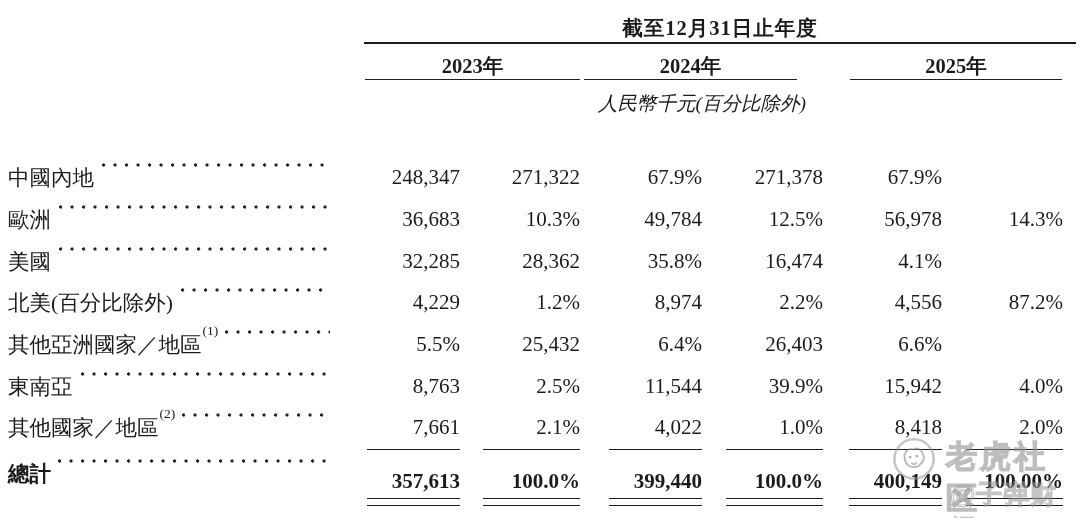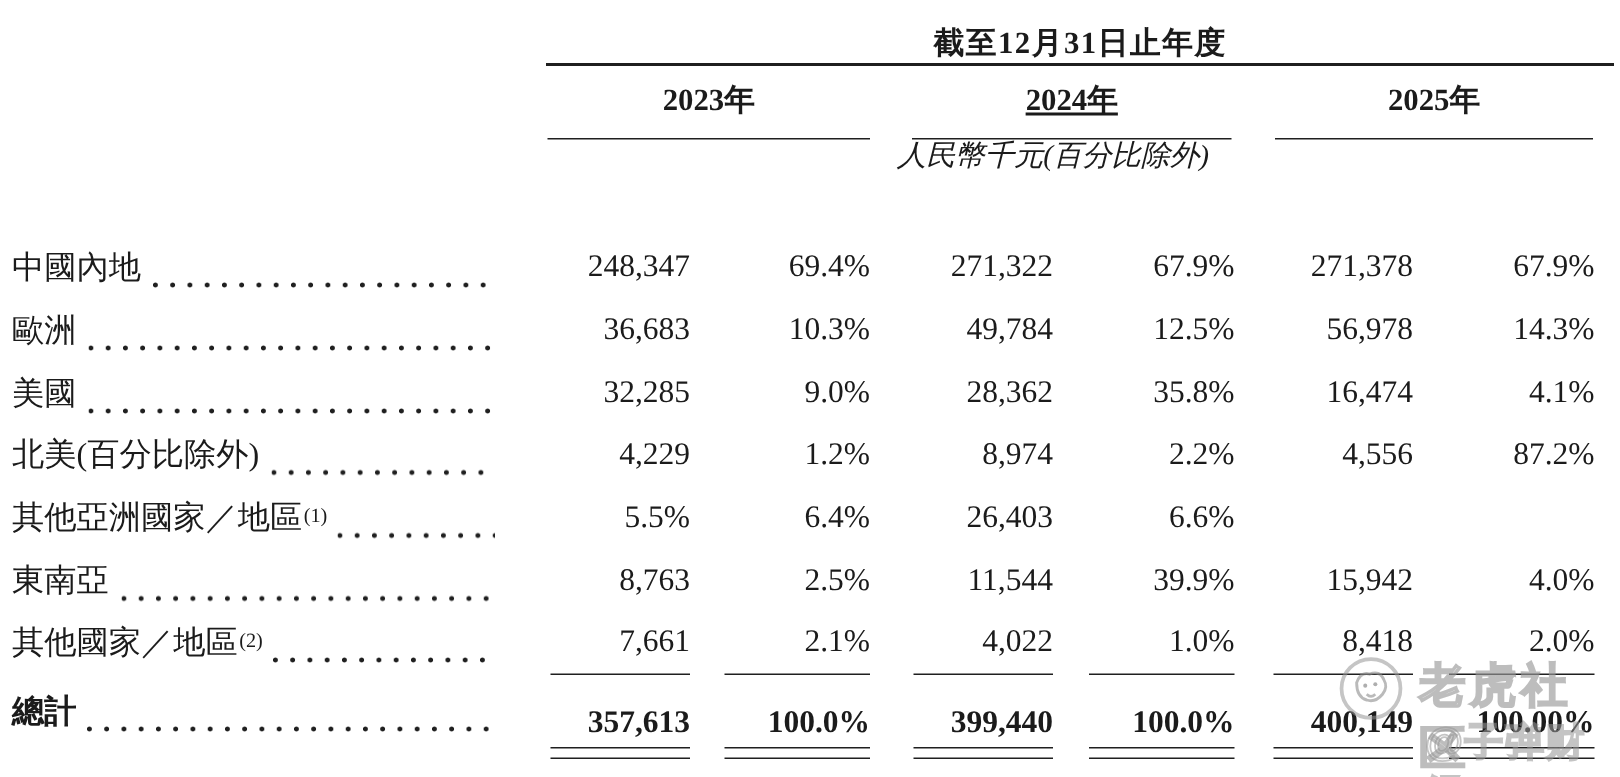--- a/index.html
+++ b/index.html
@@ -16,39 +16,39 @@
     position:absolute;left:364px;top:14px;width:712px;
     text-align:center;font-weight:bold;font-size:20.5px;letter-spacing:1px;
   }
   .top-rule{
     position:absolute;left:364px;top:42px;width:712px;height:0;
     border-top:2px solid #1f1f1f;
   }
   .year-head{
     position:absolute;top:52px;height:22px;
     text-align:center;font-weight:bold;font-size:20.5px;
-    padding-bottom:18px;border-bottom:1.6px solid #1f1f1f;
+    padding-bottom:5px;border-bottom:1.6px solid #1f1f1f;
   }
   .year-1{left:365px;width:215px;}
-  .year-2{left:608px;width:213px;text-decoration:underline;}
+  .year-2{left:584px;width:213px;}
   .year-3{left:850px;width:212px;}
   .unit-note{
     position:absolute;left:598px;top:90px;width:246px;
     font-style:italic;font-size:19.5px;
   }
   
   .tbody{position:absolute;left:0;top:157px;width:1080px;}
   .row{
     display:grid;
     grid-template-columns:358px 102px 120px 122px 121px 119px 121px;
     height:41.7px;align-items:center;
   }
   .cell{font-size:21px;text-align:right;white-space:nowrap;}
   .label-cell{
-    display:flex;align-items:flex-end;
+    display:flex;align-items:flex-start;
     padding-left:8px;font-size:21.5px;white-space:nowrap;
   }
   .sup{font-size:13.5px;position:relative;top:-7px;margin-left:1px;}
   .leader{
     flex:1;height:4px;margin:0 28px 0 7px;min-width:0;
     background-image:radial-gradient(circle at 1.6px 2px,#202020 1.35px,rgba(0,0,0,0) 1.9px);
     background-size:11.5px 4px;background-repeat:repeat-x;
   }
   
   .rules-row,.double-row{
@@ -96,21 +96,20 @@
 
   <div class="tbody">
 
     <div class="row">
       <div class="label-cell">
           <span>中國內地</span>
           <span class="sup"></span>
           <span class="leader"></span>
         </div>
       <div class="cell">248,347</div>
-      <div class="cell">69.4%</div>
       <div class="cell">271,322</div>
       <div class="cell">67.9%</div>
       <div class="cell">271,378</div>
       <div class="cell">67.9%</div>
     </div>
 
     <div class="row">
       <div class="label-cell">
           <span>歐洲</span>
           <span class="sup"></span>
@@ -124,21 +123,20 @@
       <div class="cell">14.3%</div>
     </div>
 
     <div class="row">
       <div class="label-cell">
           <span>美國</span>
           <span class="sup"></span>
           <span class="leader"></span>
         </div>
       <div class="cell">32,285</div>
-      <div class="cell">9.0%</div>
       <div class="cell">28,362</div>
       <div class="cell">35.8%</div>
       <div class="cell">16,474</div>
       <div class="cell">4.1%</div>
     </div>
 
     <div class="row">
       <div class="label-cell">
           <span>北美(百分比除外)</span>
           <span class="sup"></span>
@@ -152,20 +150,21 @@
       <div class="cell">87.2%</div>
     </div>
 
     <div class="row">
       <div class="label-cell">
           <span>其他亞洲國家／地區</span>
           <span class="sup">(1)</span>
           <span class="leader"></span>
         </div>
       <div class="cell">5.5%</div>
+      <div class="cell">25,432</div>
       <div class="cell">6.4%</div>
       <div class="cell">26,403</div>
       <div class="cell">6.6%</div>
     </div>
 
     <div class="row">
       <div class="label-cell">
           <span>東南亞</span>
           <span class="sup"></span>
           <span class="leader"></span>

